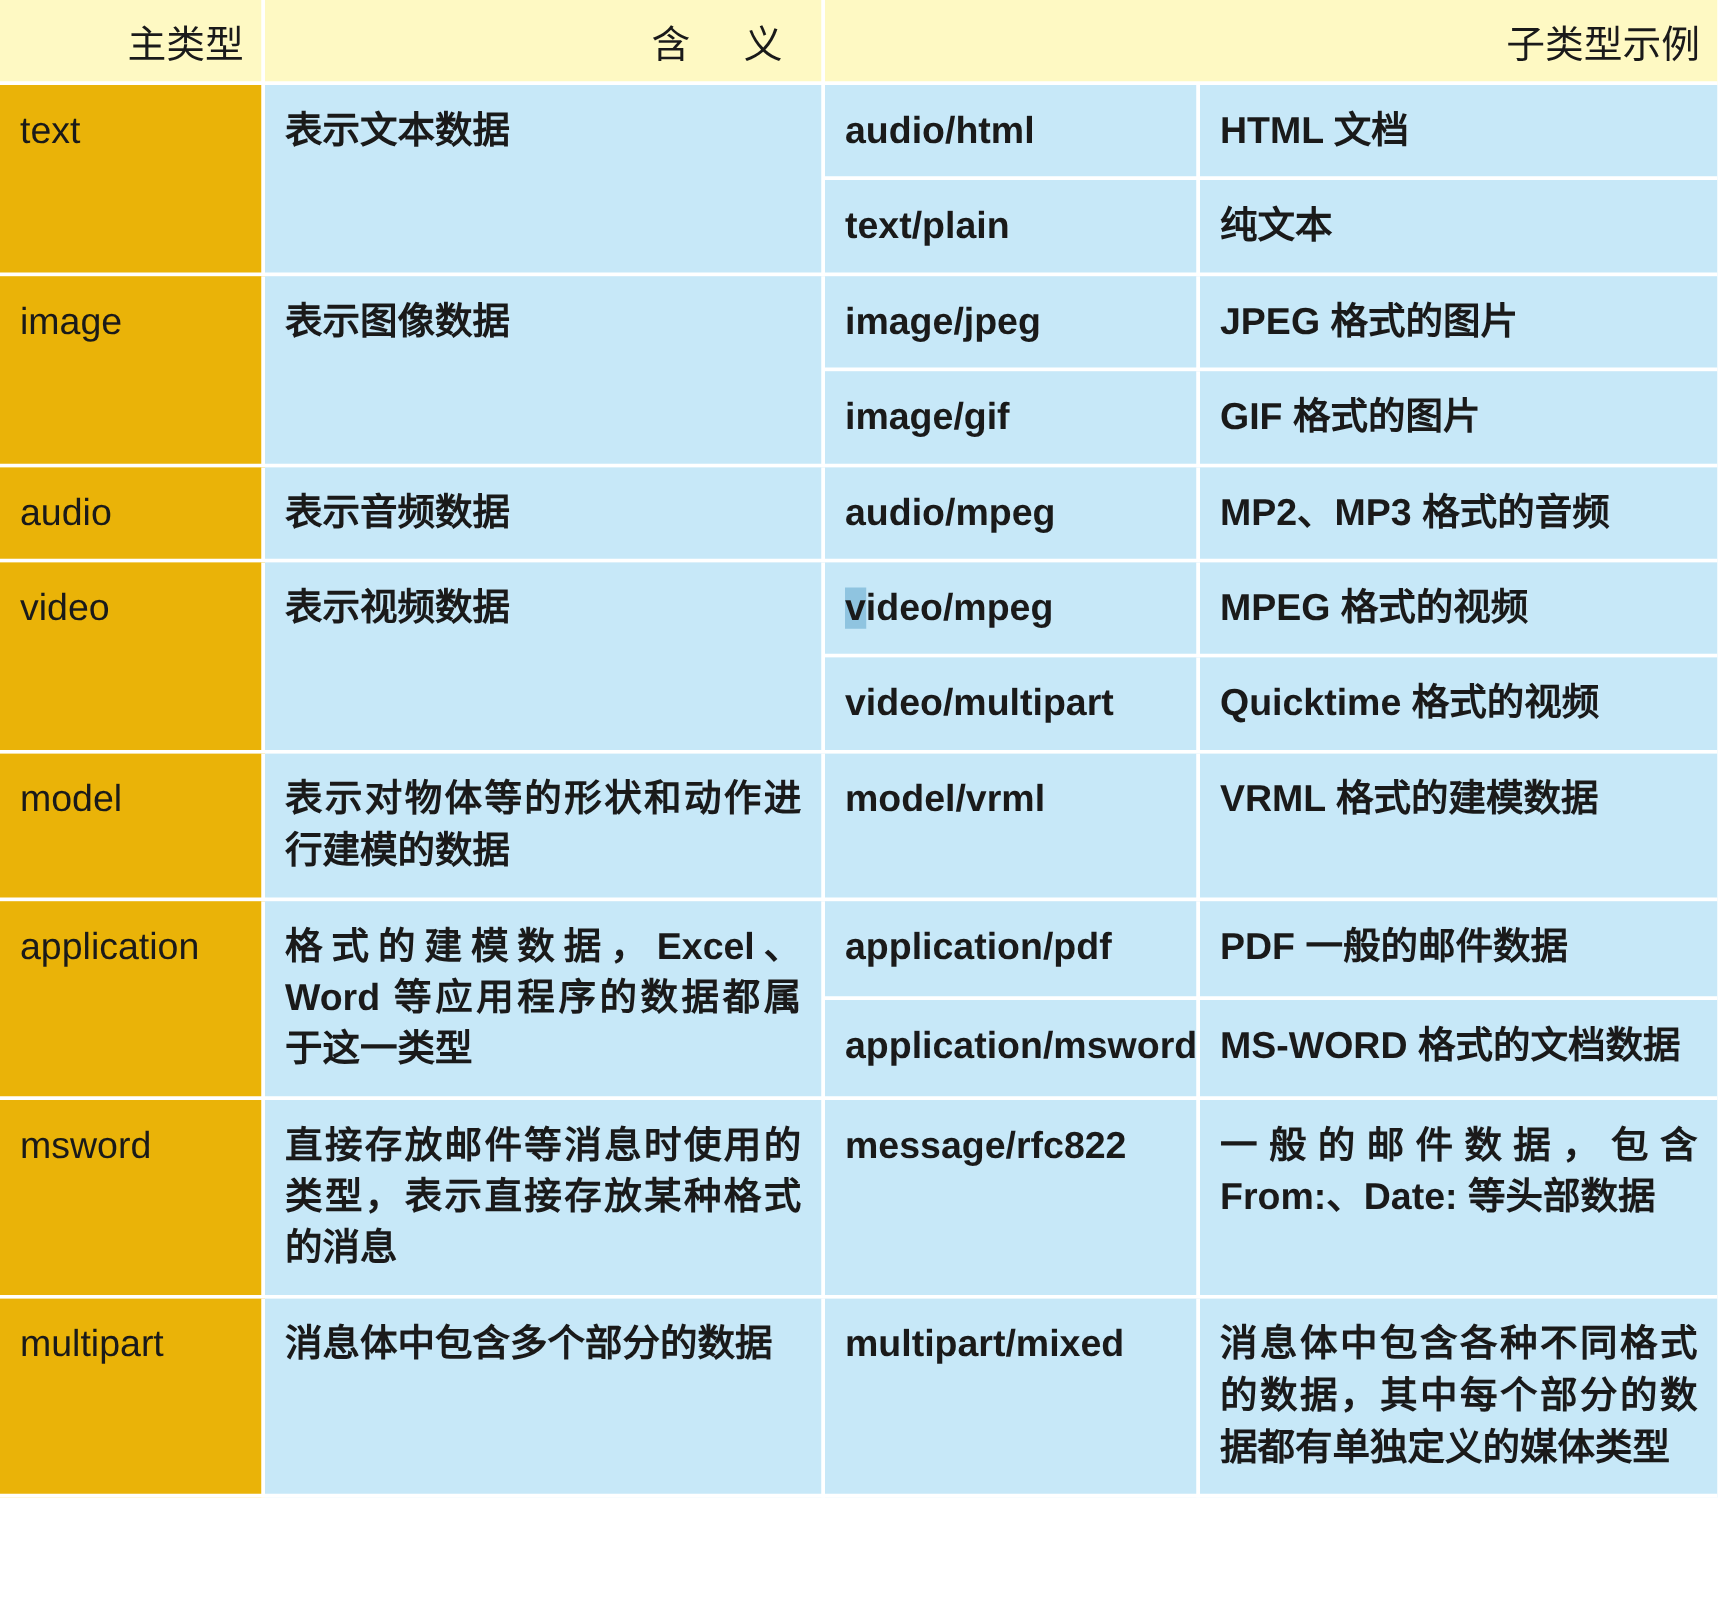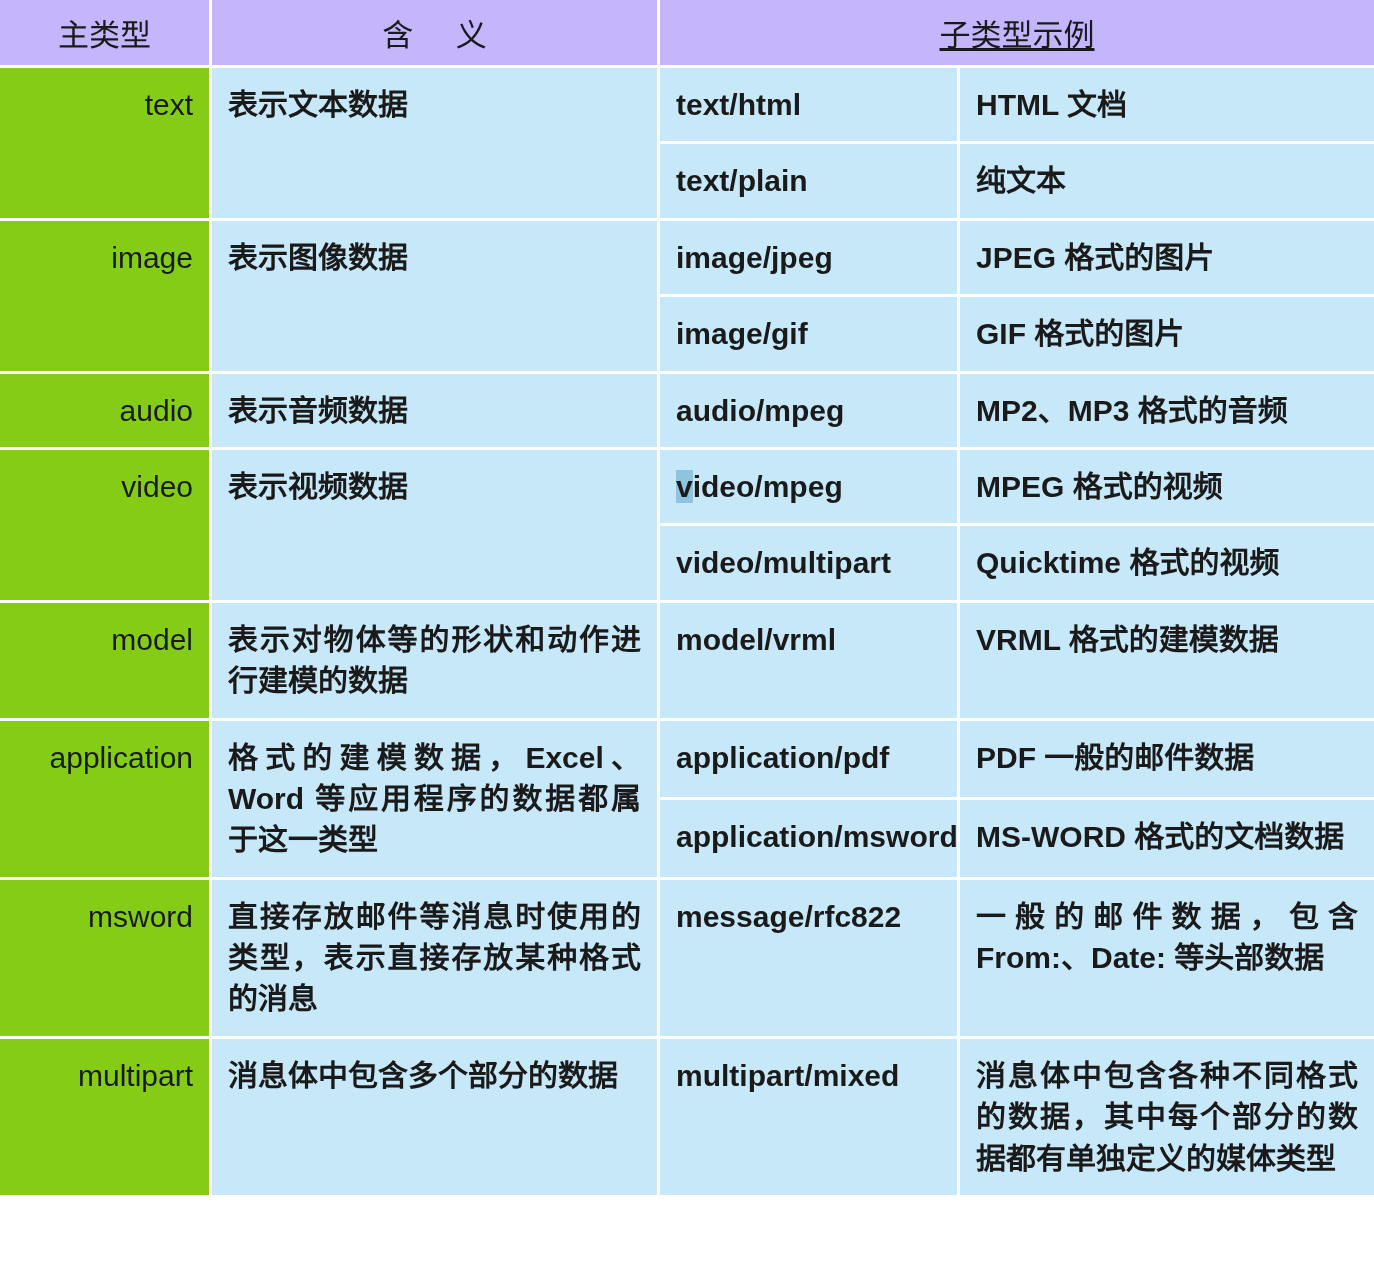--- a/index.html
+++ b/index.html
@@ -24,53 +24,52 @@
   }
 
   
   col.c-main   { width: 212px; }
   col.c-mean   { width: 448px; }
   col.c-sub    { width: 300px; }
   col.c-desc   { width: 414px; }
 
   
   .hdr th {
-    background: #c4b5fd;
+    background: #fef9c3;
     color: #1a1a1a;
     font-weight: normal;
     font-size: 31px;
     height: 68px;
     padding: 0 14px;
-    text-align: center;
+    text-align: right;
     vertical-align: middle;
     border-right: 3px solid #ffffff;
     border-bottom: 3px solid #ffffff;
     box-sizing: border-box;
     white-space: nowrap;
   }
-  .hdr th.last { border-right: none; text-decoration: underline; }
+  .hdr th.last { border-right: none; }
   .hdr th.spaced { letter-spacing: 0.55em; text-indent: 0.55em; }
 
   
   .mime-table td {
     font-size: 30px;
     color: #1a1a1a;
     vertical-align: top;
     padding: 16px 16px 16px 16px;
     border-right: 3px solid #ffffff;
     border-bottom: 3px solid #ffffff;
     box-sizing: border-box;
     line-height: 1.38;
   }
   .mime-table td.last { border-right: none; }
 
   td.main {
-    background: #84cc16;
+    background: #eab308;
     white-space: nowrap;
-    text-align: right;
   }
   td.mean, td.sub, td.desc {
     background: #c7e8f8;
     font-weight: bold;
   }
 
   
   .just {
     text-align: justify;
     text-align-last: left;
@@ -105,21 +104,21 @@
       <th class="spaced">含 义</th>
       <th class="last" colspan="2">子类型示例</th>
     </tr>
   </thead>
 
   <tbody>
 
     <tr>
       <td class="main" rowspan="2">text</td>
       <td class="mean" rowspan="2">表示文本数据</td>
-      <td class="sub">text/html</td>
+      <td class="sub">audio/html</td>
       <td class="desc last">HTML 文档</td>
     </tr>
     <tr>
       <td class="sub">text/plain</td>
       <td class="desc last">纯文本</td>
     </tr>
 
     <tr>
       <td class="main" rowspan="2">image</td>
       <td class="mean" rowspan="2">表示图像数据</td>

